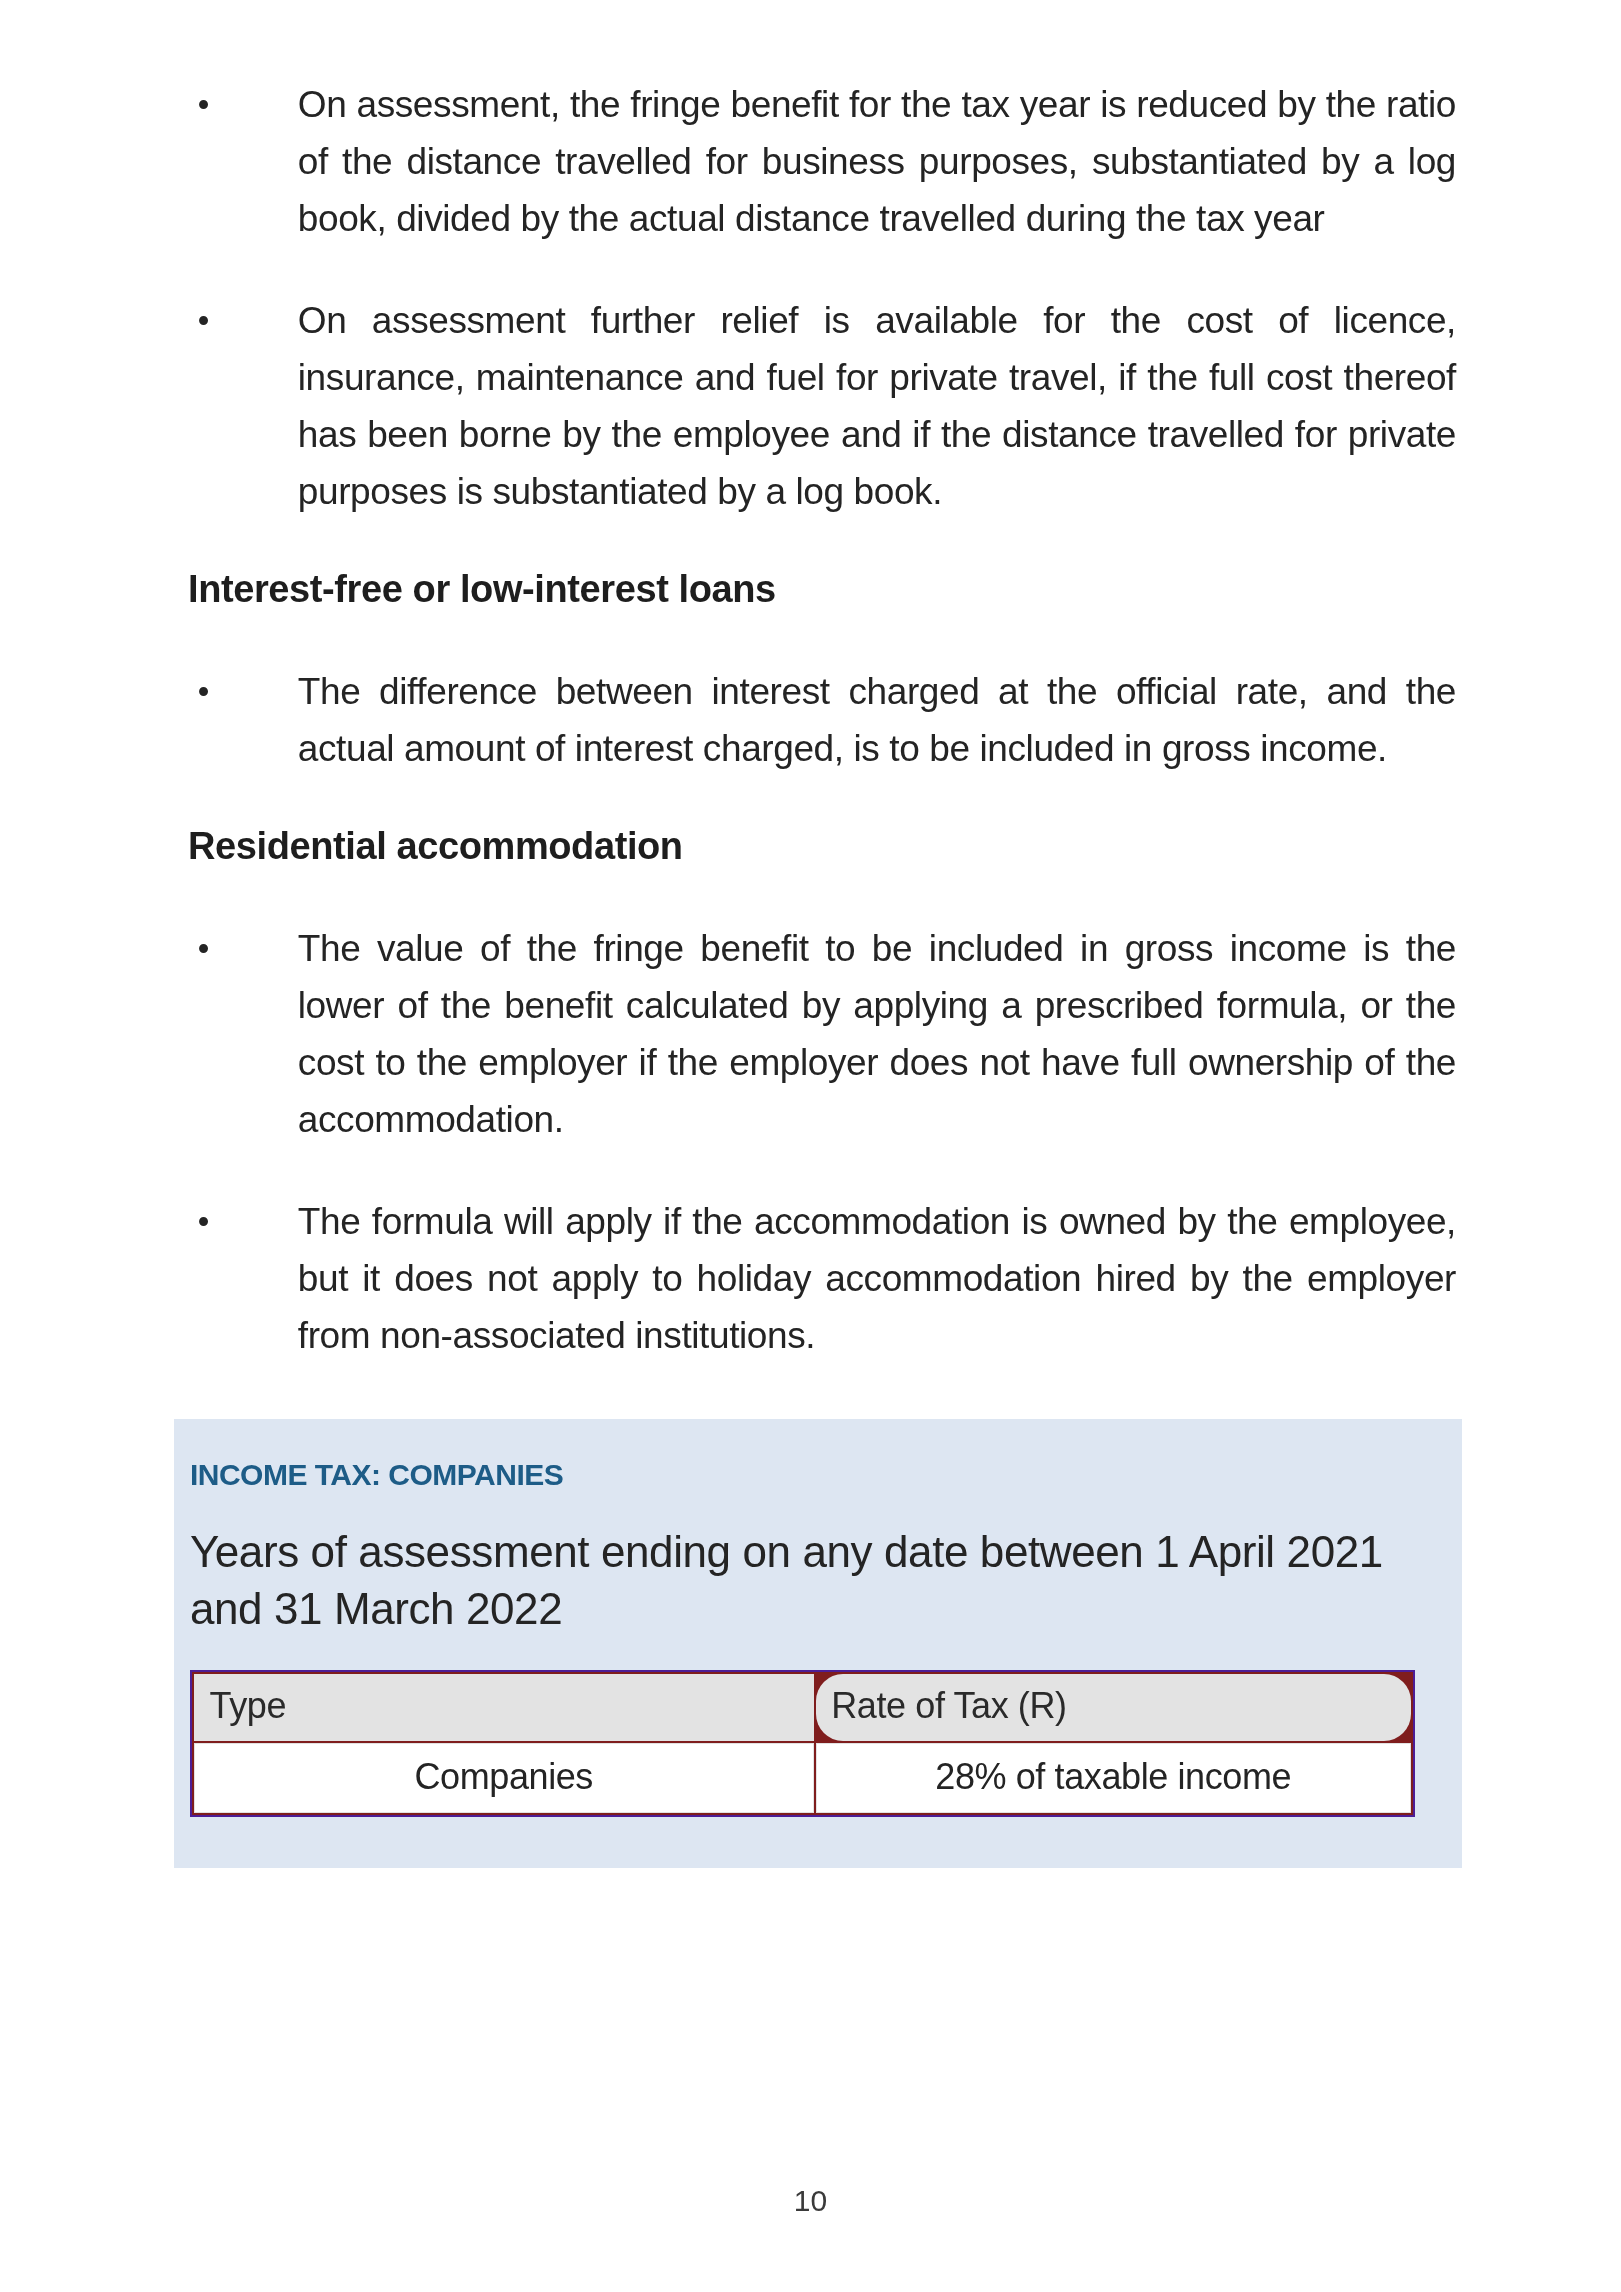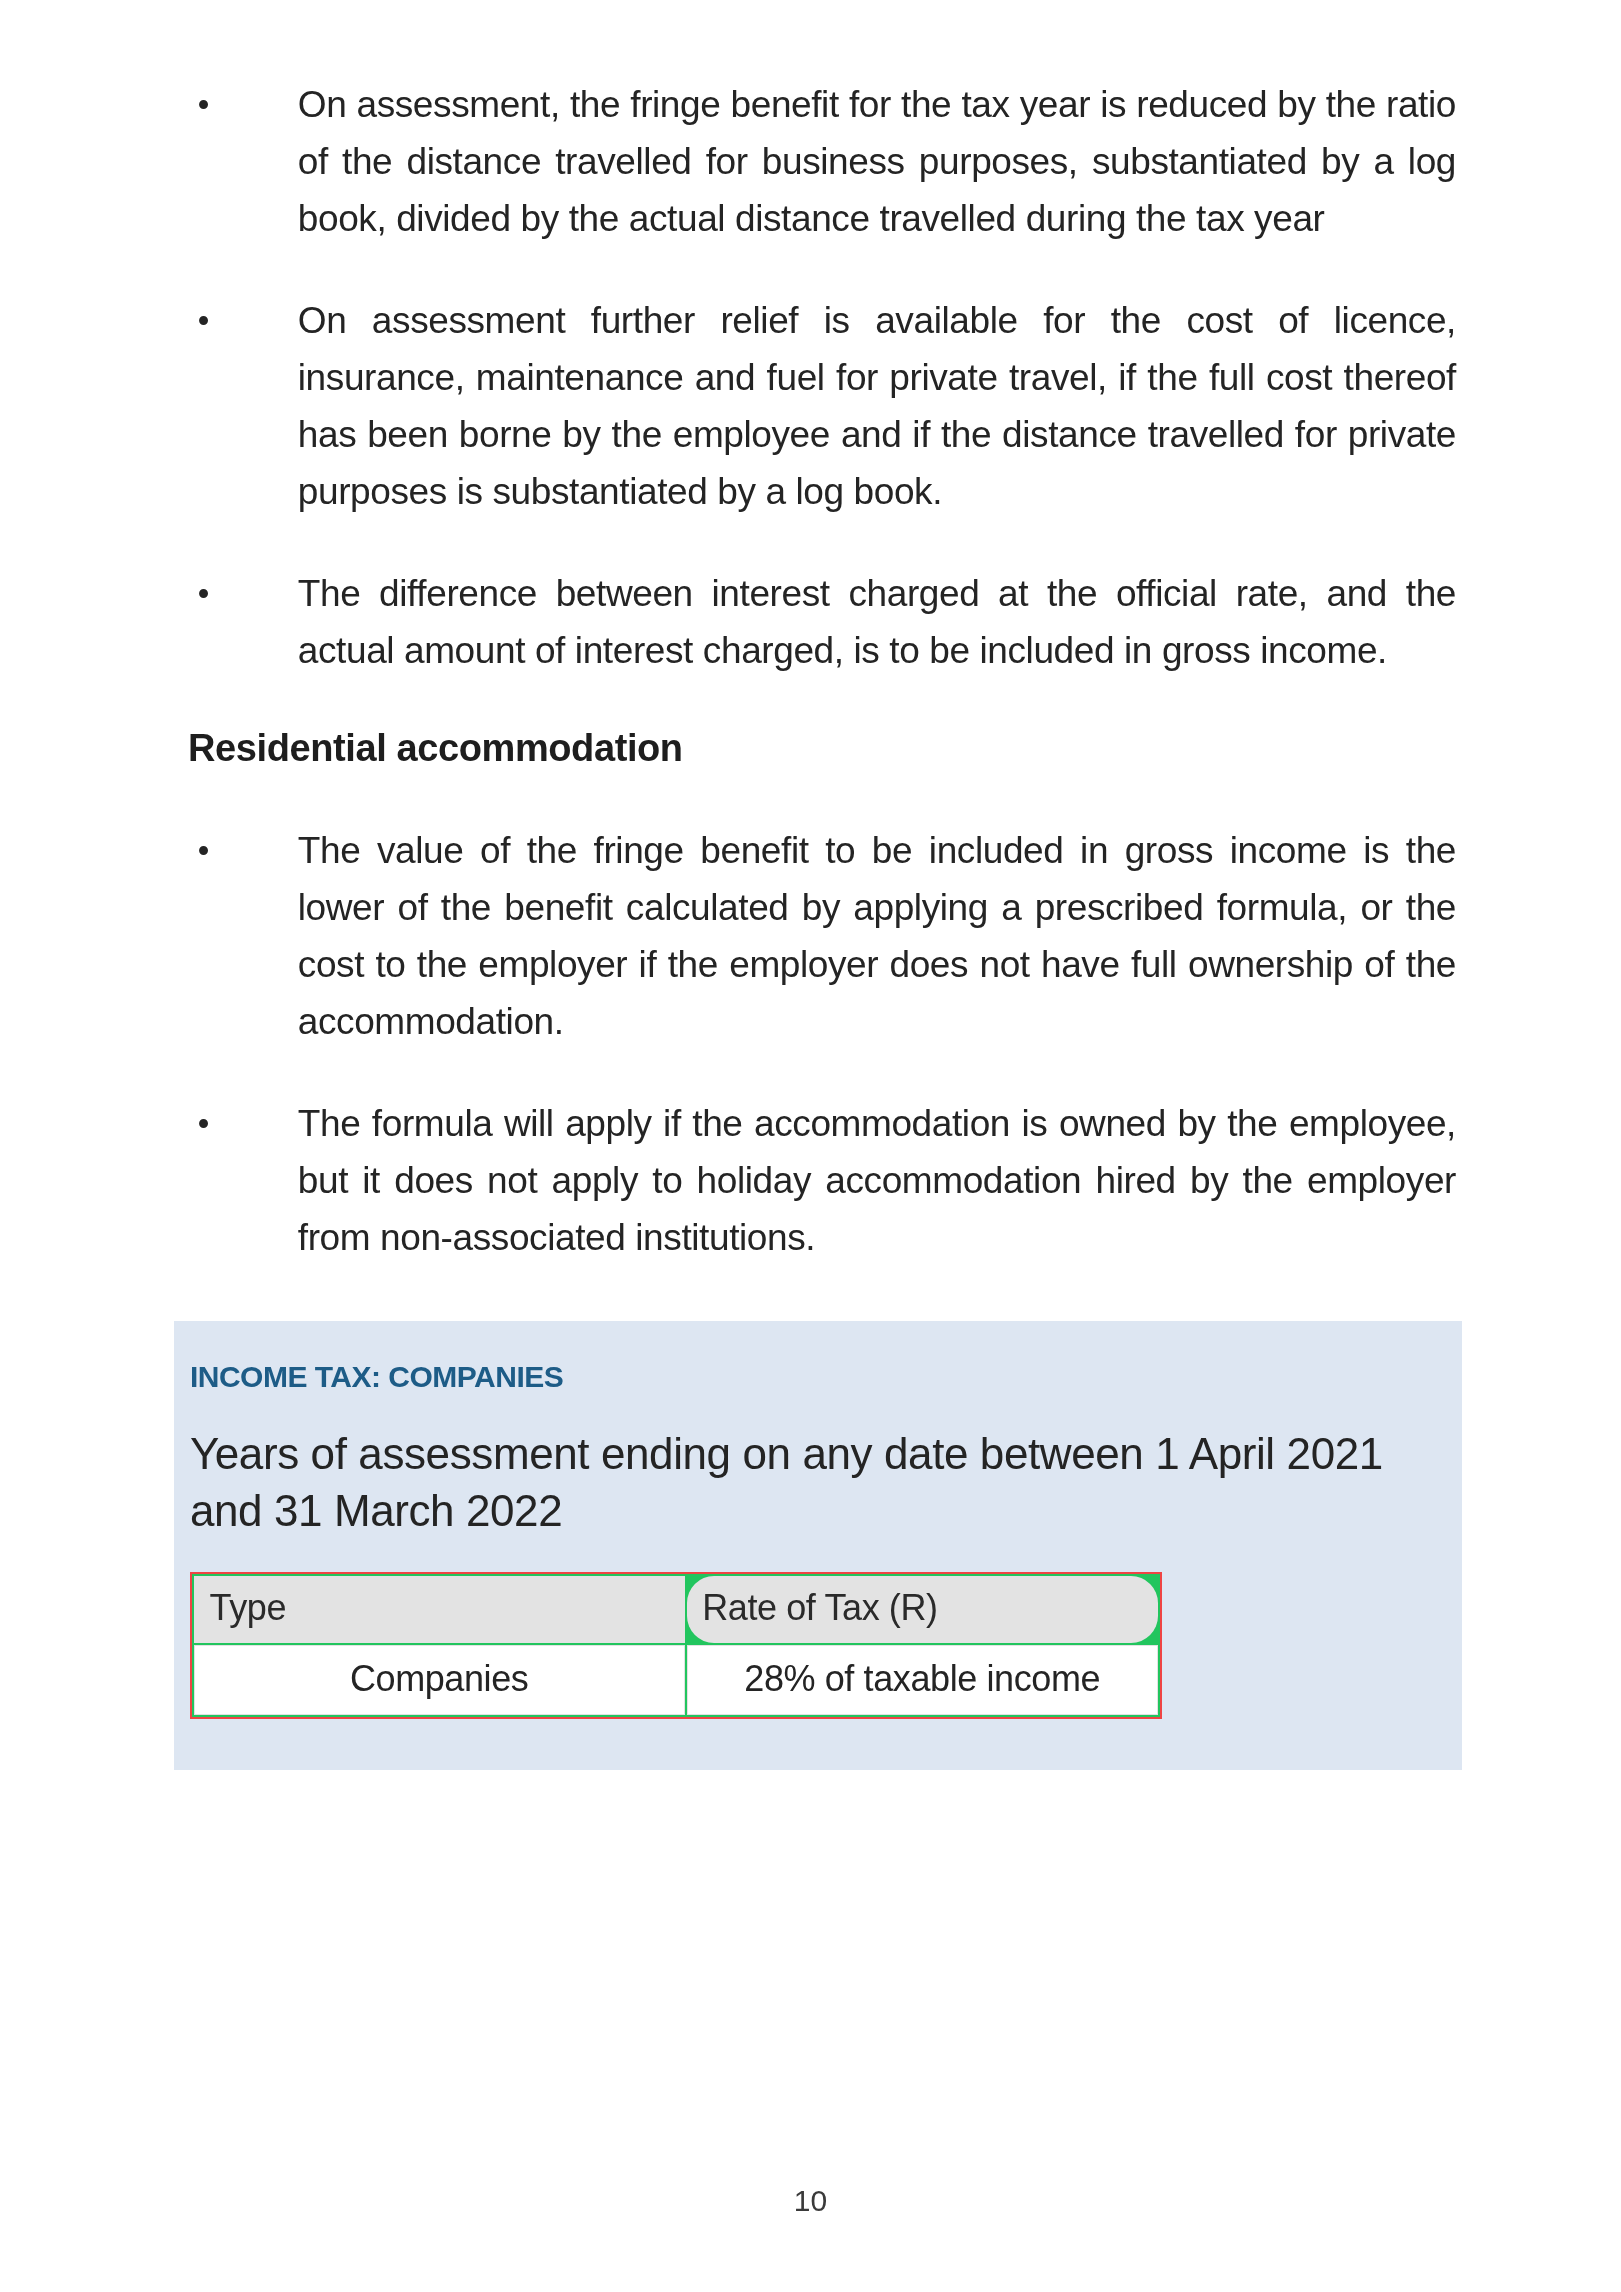--- a/index.html
+++ b/index.html
@@ -53,25 +53,25 @@
     margin:0 0 21.6px 0;
   }
   .infobox-subtitle{
     font-size:44px;
     line-height:57px;
     letter-spacing:-0.4px;
     margin:0 0 33px 0;
     color:#242424;
   }
   table.tax-table{
-    width:972px;
-    border:2px solid #ef4444;
+    width:1225px;
+    border:2px solid #4c1d95;
     border-collapse:separate;
     border-spacing:2.9px;
-    background:#22c55e;
+    background:#7f1d1d;
     font-size:36px;
     letter-spacing:-0.4px;
   }
   table.tax-table th{
     background:#e3e3e3;
     font-weight:normal;
     text-align:left;
     padding:11.8px 15.7px 13.7px 15.7px;
     color:#2a2a2a;
   }
@@ -102,20 +102,21 @@
   <div class="bullet">
     <span class="dot">•</span>
     <span>On assessment, the fringe benefit for the tax year is reduced by the ratio of the distance travelled for business purposes, substantiated by a log book, divided by the actual distance travelled during the tax year</span>
   </div>
 
   <div class="bullet">
     <span class="dot">•</span>
     <span>On assessment further relief is available for the cost of licence, insurance, maintenance and fuel for private travel, if the full cost thereof has been borne by the employee and if the distance travelled for private purposes is substantiated by a log book.</span>
   </div>
 
+  <h2 class="subheading">Interest-free or low-interest loans</h2>
 
   <div class="bullet">
     <span class="dot">•</span>
     <span>The difference between interest charged at the official rate, and the actual amount of interest charged, is to be included in gross income.</span>
   </div>
 
   <h2 class="subheading">Residential accommodation</h2>
 
   <div class="bullet">
     <span class="dot">•</span>

